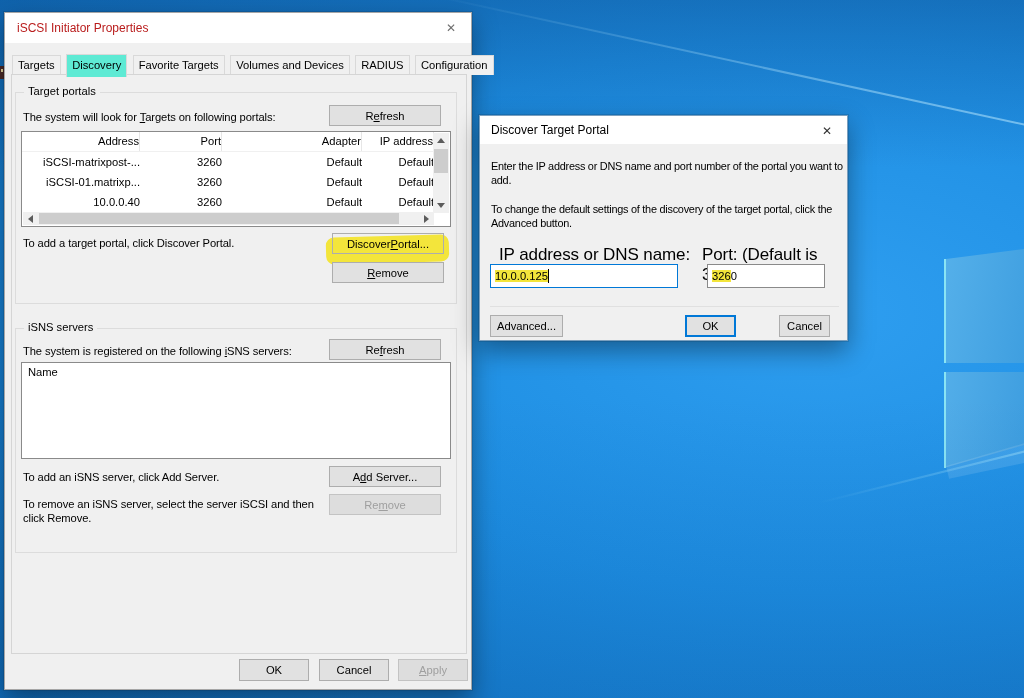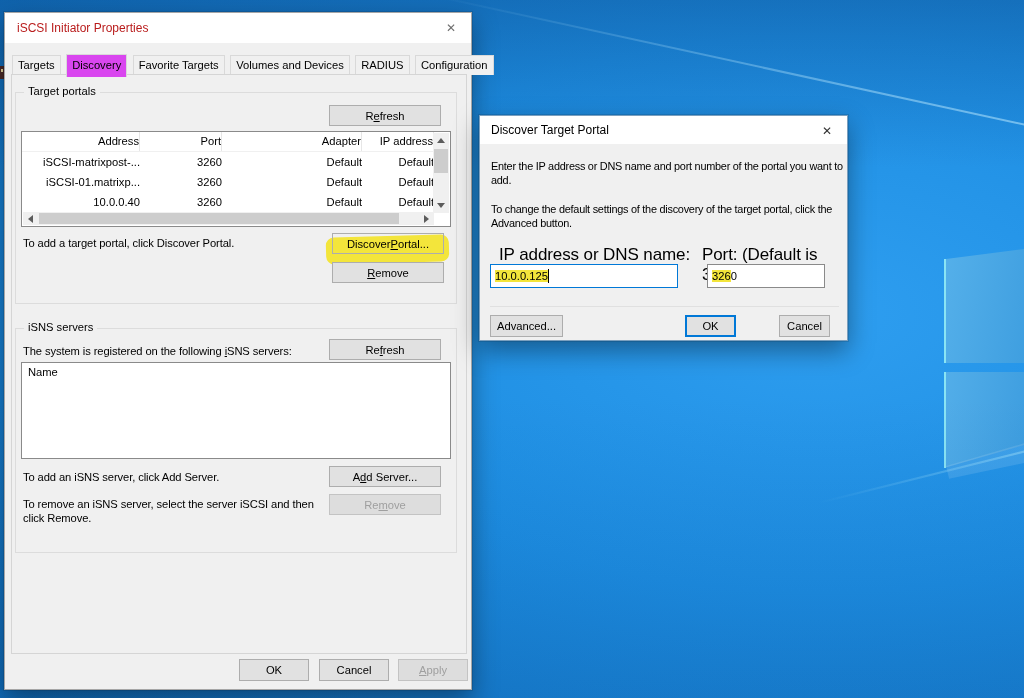--- a/index.html
+++ b/index.html
@@ -45,21 +45,21 @@
   .txt{position:absolute;font-size:11.2px;color:#000;letter-spacing:-0.1px;line-height:13.5px;}
   
   #win1{left:4px;top:12px;width:468px;height:678px;border:1px solid #a6a6a6;}
   #win1 .titlebar{height:30px;}
   #win1 .title{color:#b91c1c;}
   #win1 .closebtn{color:#6f6f6f;}
   #tabstrip{position:absolute;left:7px;top:41px;height:21px;white-space:nowrap;}
   .tab{display:inline-block;height:19px;line-height:19px;padding:0 5px;margin-right:1px;
     border:1px solid #d9d9d9;border-bottom:none;background:#f0f0f0;font-size:11.2px;
     vertical-align:bottom;position:relative;}
-  .tab.active{height:22px;line-height:21px;margin-bottom:-2px;background:#d946ef;z-index:3;}
+  .tab.active{height:22px;line-height:21px;margin-bottom:-2px;background:#5eead4;z-index:3;}
   #tabpage{position:absolute;left:6px;top:61px;width:456px;height:580px;
     border:1px solid #d5d5d5;background:#f0f0f0;box-sizing:border-box;}
   .groupbox{position:absolute;border:1px solid #dcdcdc;box-sizing:border-box;}
   .grouplabel{position:absolute;top:-8px;left:8px;background:#f0f0f0;padding:0 4px;
     font-size:11.2px;}
   
   #lv{position:absolute;left:16px;top:118px;width:430px;height:96px;background:#fff;
     border:1px solid #8a8a8a;box-sizing:border-box;overflow:hidden;}
   .lvrow{position:absolute;left:0;height:20px;line-height:20px;font-size:11.2px;white-space:nowrap;text-align:right;}
   .lvcell{display:inline-block;box-sizing:border-box;padding-left:6px;overflow:hidden;vertical-align:top;}
@@ -129,20 +129,21 @@
       <div class="tab">Volumes and Devices</div>
       <div class="tab">RADIUS</div>
       <div class="tab">Configuration</div>
     </div>
 
     <div id="tabpage"></div>
 
     <div class="groupbox" style="left:10px;top:79px;width:442px;height:212px;">
       <div class="grouplabel">Target portals</div>
     </div>
+    <div class="txt" style="left:18px;top:98px;"><span>The system will look for </span><span class="ak">T</span><span>argets on following portals:</span></div>
     <div class="btn" style="left:324px;top:92px;width:112px;height:21px;">
         <span>R</span>
         <span class="ak">e</span>
         <span>fresh</span>
       </div>
 
     <div id="lv">
       <div class="lvrow" id="lvheader">
         <span class="lvcell c0">Address</span><span class="lvcell c1">Port</span><span class="lvcell c2">Adapter</span><span class="lvcell c3">IP address</span>
       </div>

